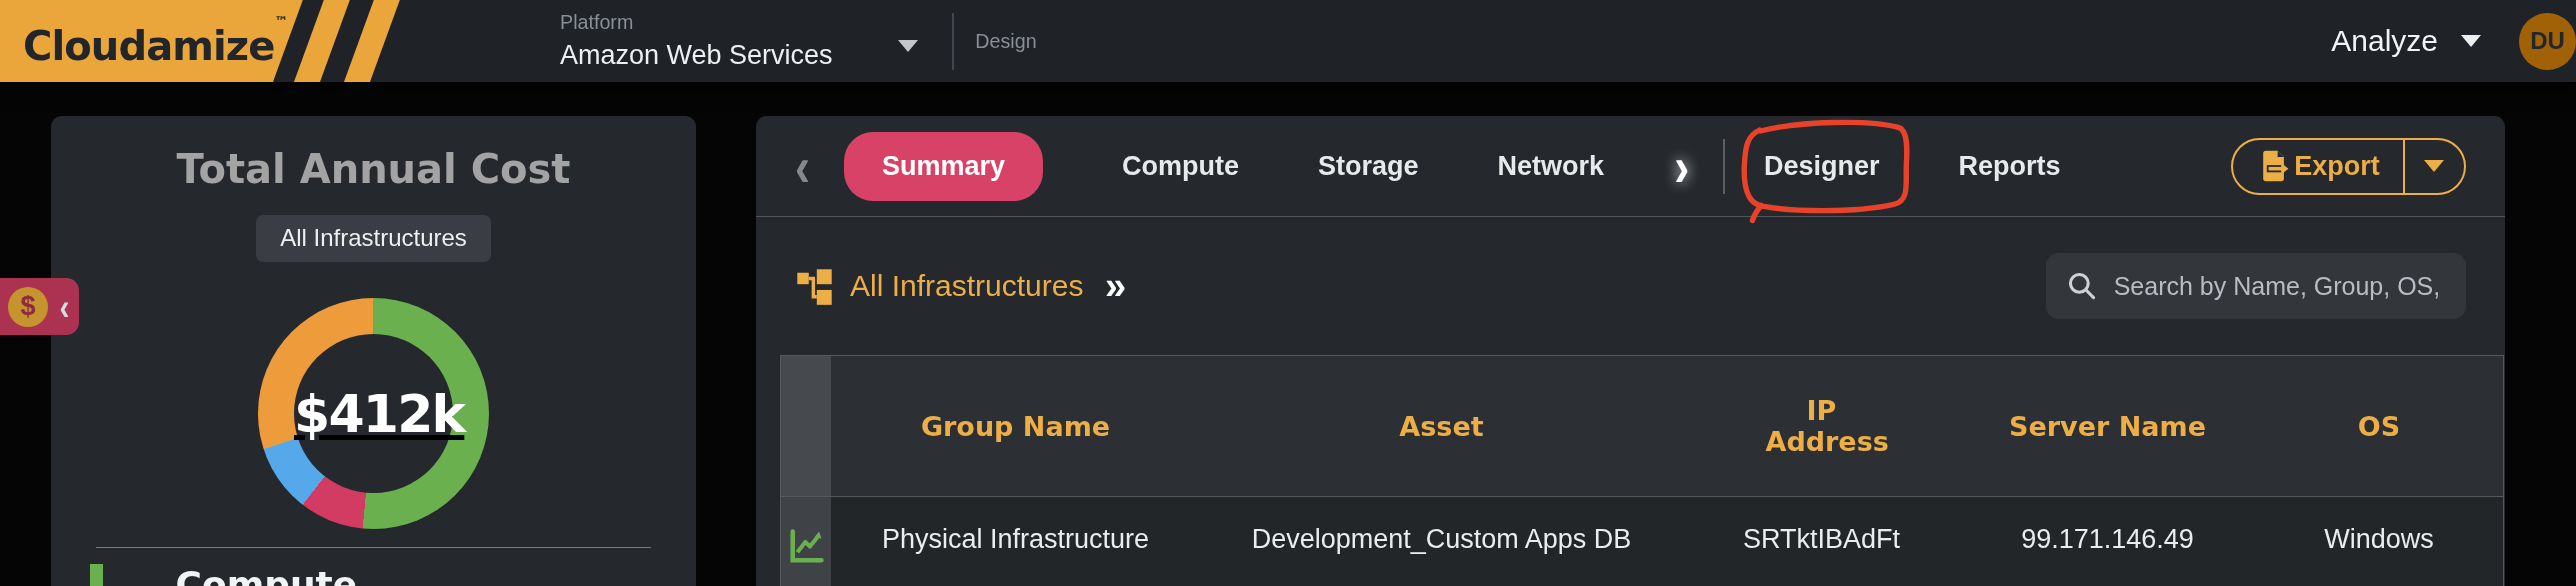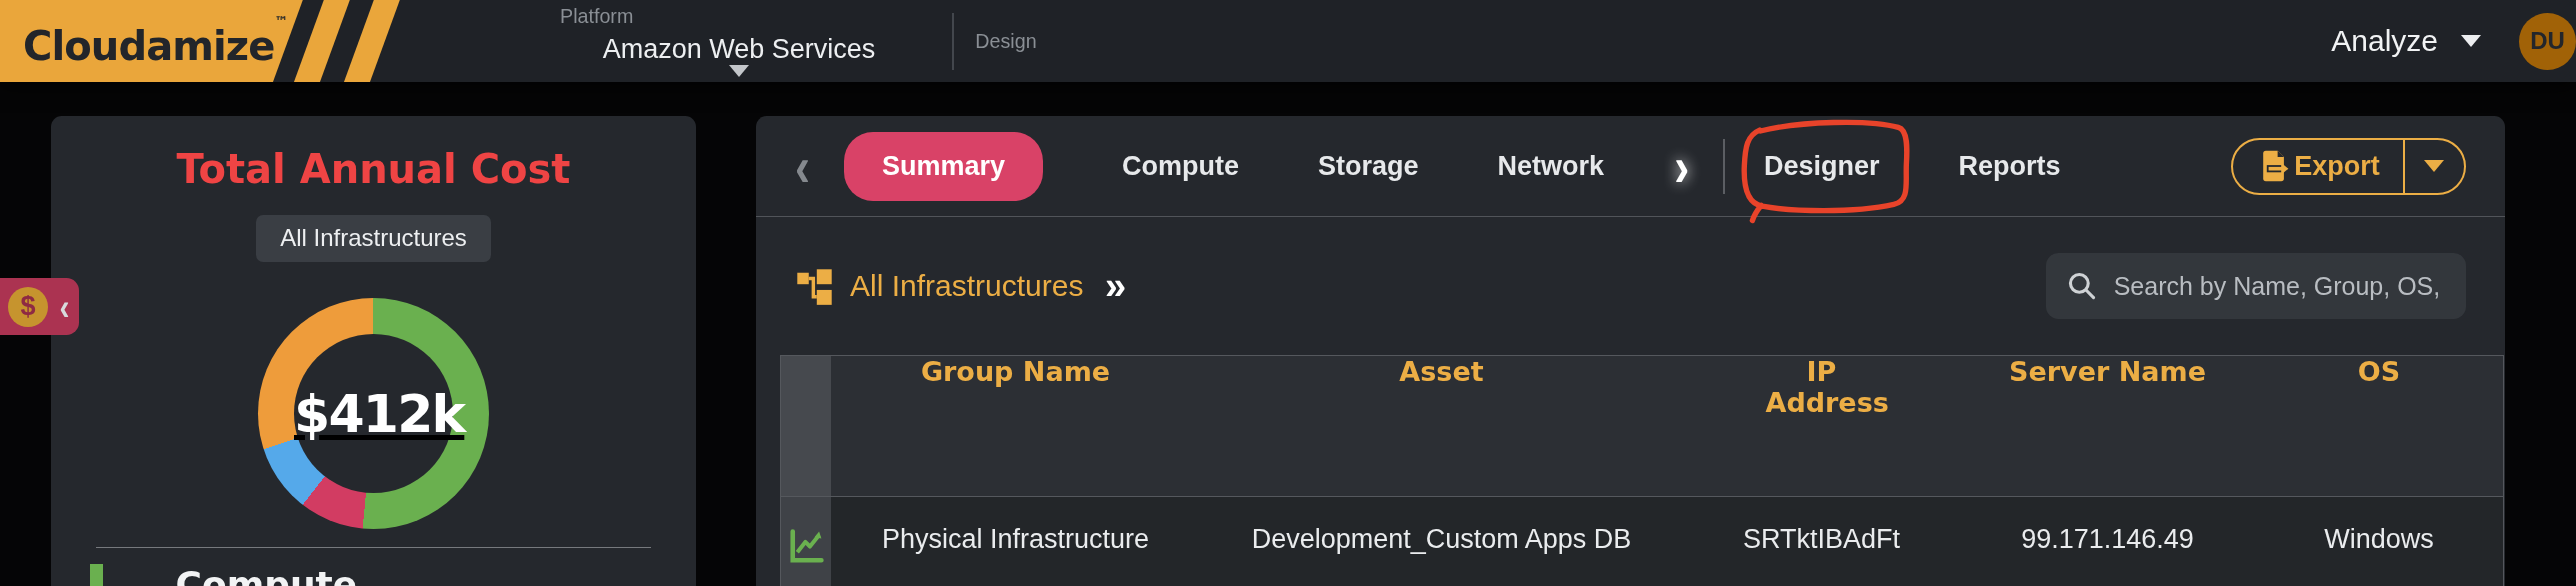--- a/index.html
+++ b/index.html
@@ -13,38 +13,38 @@
   .logo-block, .logo-stripe { position:absolute; top:-10.7px; bottom:-10.7px; background:#eaa63b;
             transform:skewX(-20deg); }
   .logo-block { left:-63px; width:351px; }
   .s1 { left:309px; width:26px; } .s2 { left:359px; width:26px; }
   .brand { position:absolute; left:23px; top:50%; transform:translateY(-50%);
            font-family:"DejaVu Sans", sans-serif; font-weight:700; font-size:40px;
            color:#22252a; letter-spacing:-0.9px; }
   .brand sup { font-size:13.4px; vertical-align:34px; letter-spacing:0; }
   .tb-group { display:flex; flex-direction:column; gap:6px; }
   .tb-label { font-size:19.7px; color:#8a8f95; }
-  .tb-value-row { display:flex; align-items:center; justify-content:space-between;flex-direction:column; }
+  .tb-value-row { display:flex; align-items:flex-start; justify-content:space-between; }
   .tb-value { font-size:27px; color:#edeff1; white-space:nowrap; }
   .caret-down { width:0; height:0; border-left:10.7px solid transparent; border-right:10.7px solid transparent;
                 border-top:12.5px solid #c3c6ca; }
   .tb-divider { width:1.8px; height:57px; background:#43474d; margin:0 21.5px 0 34px; }
   .g-platform { margin-left:132px; width:358px; }
   .g-design  { width:501px; }
   .tb-right { margin-left:auto; display:flex; align-items:center; gap:38px; }
   .analyze { display:flex; align-items:center; gap:23px; font-size:30px; color:#f1f3f4; cursor:pointer; }
   .analyze .caret-down { border-top-color:#eceef0; }
   .avatar { width:57px; height:57px; border-radius:50%; background:#a16207; color:#23262b;
             font-weight:700; font-size:24px; display:flex; align-items:center; justify-content:center;text-align:center; }
 
   
   .cost-card { position:absolute; left:51px; top:116px; width:645px; height:572px;
                background:#25282d; border-radius:10.7px; }
   .cc-title { margin-top:29.5px; text-align:center; font-family:"DejaVu Sans", sans-serif;
-              font-weight:700; font-size:40px; color:#ef4444; }
+              font-weight:700; font-size:40px; color:#a3a3a3; }
   .cc-badge { margin:23px auto 0; width:max-content; background:#3a3e44; border-radius:7.2px;
               padding:9.8px 24px; font-size:24px; color:#edeff1; }
   .donut { position:relative; width:231px; height:231px; border-radius:50%; margin:36px auto 0; }
   .donut-hole { position:absolute; inset:36px; border-radius:50%; background:#25282d;
                 display:flex; align-items:center; justify-content:flex-start; overflow:visible;text-decoration:underline; }
   .donut-center { font-family:"DejaVu Sans", sans-serif; font-weight:700; font-size:52px;
                   letter-spacing:-1.8px; color:#fff; white-space:nowrap; }
   .cc-divider { margin:18px 45px 0; border-top:1.8px solid #76797d; }
   .cc-legend { margin-top:16px; display:flex; align-items:flex-start; padding-left:39px; }
   .legend-bar { width:12.5px; height:48px; background:#6ab04f; }
@@ -91,21 +91,21 @@
   .search-box { margin-left:auto; width:420px; height:66px; background:#33373c; border-radius:12.5px;
                 display:flex; align-items:center; padding:0 19.7px; gap:16px; }
   .search-input { flex:1; background:transparent; border:none; outline:none; color:#e6e8ea;
                   font-size:25px; font-family:"Liberation Sans", sans-serif; }
   .search-input::placeholder { color:#b9bdc2; }
 
   
   .tbl { margin-left:24px; width:1724px; border:1.8px solid #55585d;
          display:grid; grid-template-columns:50px 369px 483px 277px 295px 1fr; }
   .th { background:#2c2f34; color:var(--accent,#ecae45); font-family:"DejaVu Sans", sans-serif;
-        font-weight:700; font-size:27px; height:141px; display:flex; 
+        font-weight:700; font-size:27px; height:141px; display:flex; align-items:center;
         justify-content:center; border-bottom:1.8px solid #55585d; text-align:center; }
   .th-icon { background:#46494e; }
   .th-ip span { display:inline-block; max-width:112px; }
   .td { background:#232629; color:#eaecee; font-size:27px; height:152px; display:flex;
         justify-content:center; align-items:flex-start; padding-top:27px; white-space:nowrap; }
   .td-icon { background:#3f4247; padding-top:30px; }
 </style>
 </head>
 <body>
 

